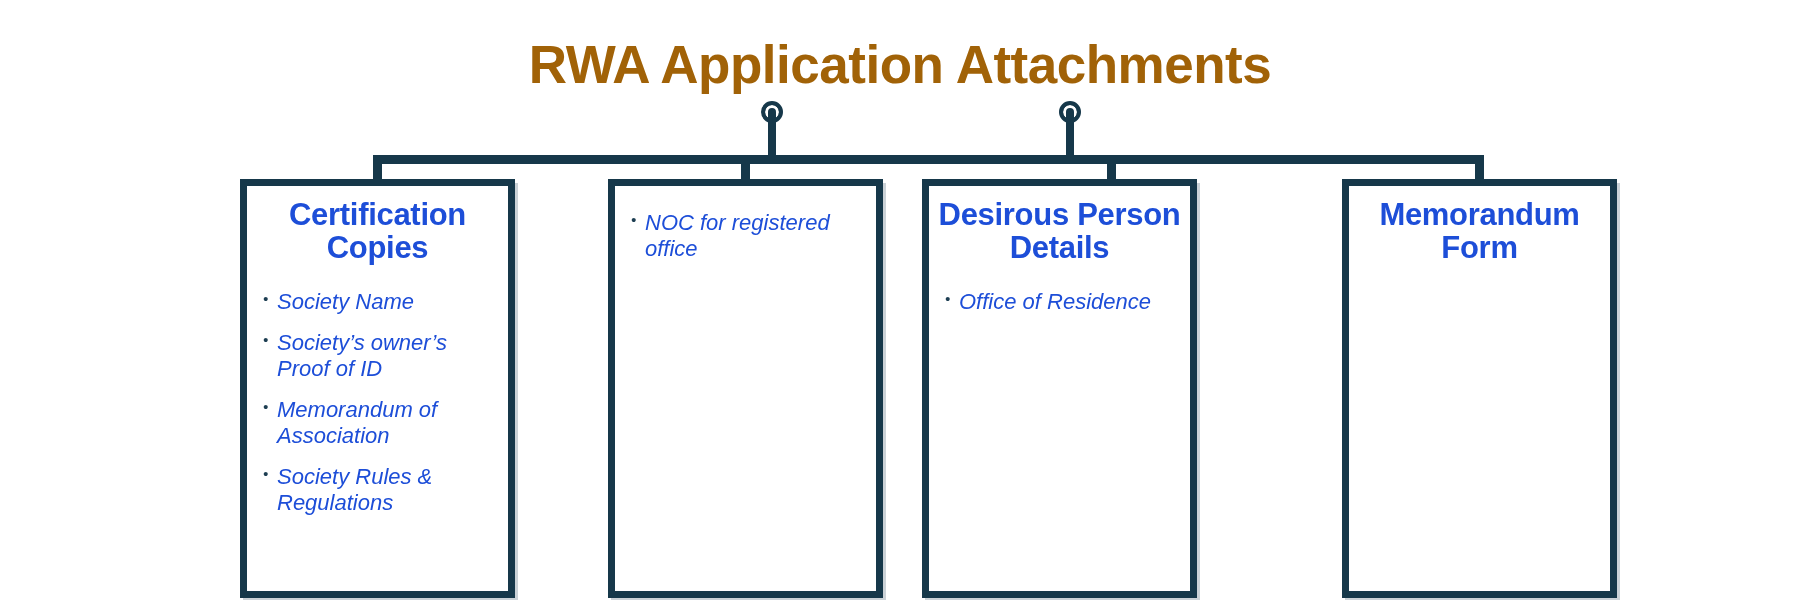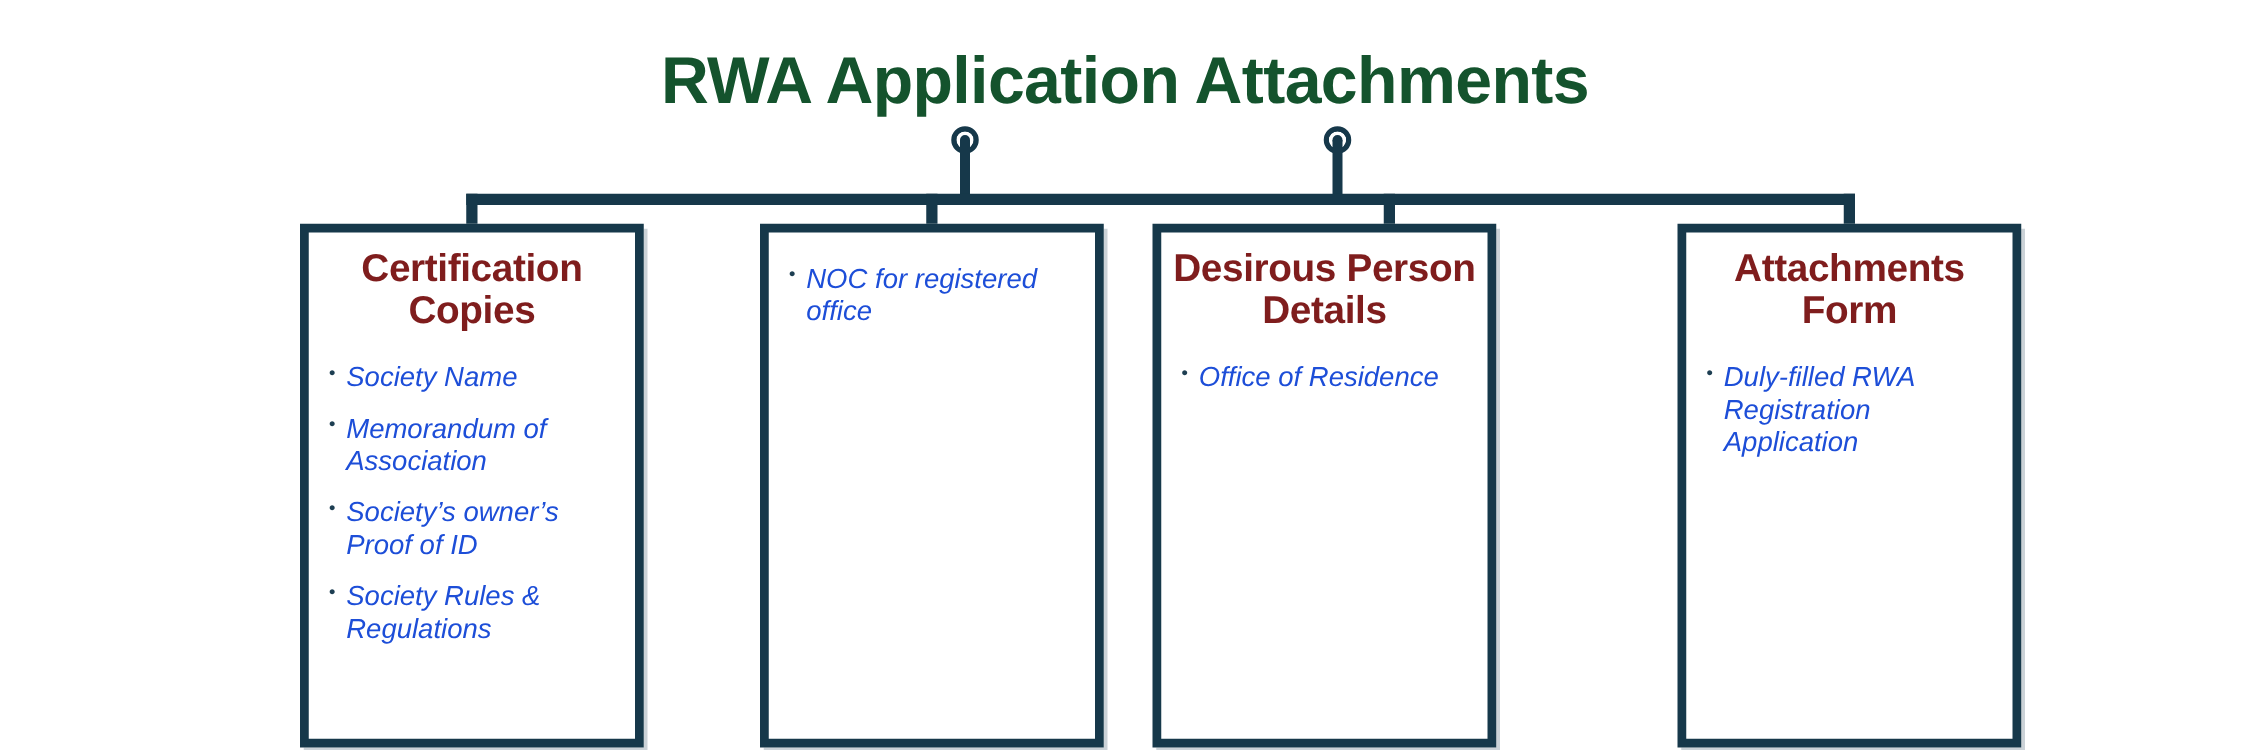--- a/index.html
+++ b/index.html
@@ -8,21 +8,21 @@
     background: #ffffff;
     font-family: "Liberation Sans", sans-serif;
     overflow: hidden;
   }
   .stage { position: relative; width: 1800px; height: 600px; background: #ffffff; }
 
   .title {
     position: absolute; left: 0; top: 34px; width: 1800px;
     text-align: center;
     font-size: 53px; font-weight: bold;
-    color: #14532d; letter-spacing: -0.5px;
+    color: #a16207; letter-spacing: -0.5px;
   }
 
   
   .line { position: absolute; background: #16384a; }
   .v-drop-a { left: 768px; top: 112px; width: 8px; height: 48px; }
   .v-drop-b { left: 1066px; top: 112px; width: 8px; height: 48px; }
   .h-bar    { left: 373px; top: 155px; width: 1111px; height: 9px; }
   .stub-1   { left: 373px;  top: 155px; width: 9px; height: 30px; }
   .stub-2   { left: 741px;  top: 155px; width: 9px; height: 30px; }
   .stub-3   { left: 1107px; top: 155px; width: 9px; height: 30px; }
@@ -49,21 +49,21 @@
   .box-1 { left: 240px; }
   .box-2 { left: 608px; }
   .box-3 { left: 922px; }
   .box-4 { left: 1342px; }
 
   .box-heading {
     margin: 12px 6px 0 6px;
     text-align: center;
     font-size: 31px; font-weight: bold;
     line-height: 1.08; letter-spacing: -0.3px;
-    color: #7f1d1d;
+    color: #1d4ed8;
   }
 
   .box-list {
     list-style: none;
     margin: 24px 0 0 0;
     padding: 0 8px 0 16px;
   }
   .box-list li {
     position: relative;
     padding-left: 14px;
@@ -94,39 +94,36 @@
   <div class="line h-bar"></div>
   <div class="line stub-1"></div>
   <div class="line stub-2"></div>
   <div class="line stub-3"></div>
   <div class="line stub-4"></div>
 
   <div class="box box-1">
     <div class="box-heading">Certification Copies</div>
     <ul class="box-list">
       <li>Society Name</li>
+      <li>Society’s owner’s Proof of ID</li>
       <li>Memorandum of Association</li>
-      <li>Society’s owner’s Proof of ID</li>
       <li>Society Rules &amp; Regulations</li>
     </ul>
   </div>
 
   <div class="box box-2">
     <ul class="box-list">
       <li>NOC for registered office</li>
     </ul>
   </div>
 
   <div class="box box-3">
     <div class="box-heading">Desirous Person Details</div>
     <ul class="box-list">
       <li>Office of Residence</li>
     </ul>
   </div>
 
   <div class="box box-4">
-    <div class="box-heading">Attachments Form</div>
-    <ul class="box-list">
-      <li>Duly-filled RWA Registration Application</li>
-    </ul>
+    <div class="box-heading">Memorandum Form</div>
   </div>
 
 </div>
 
 </body></html>

